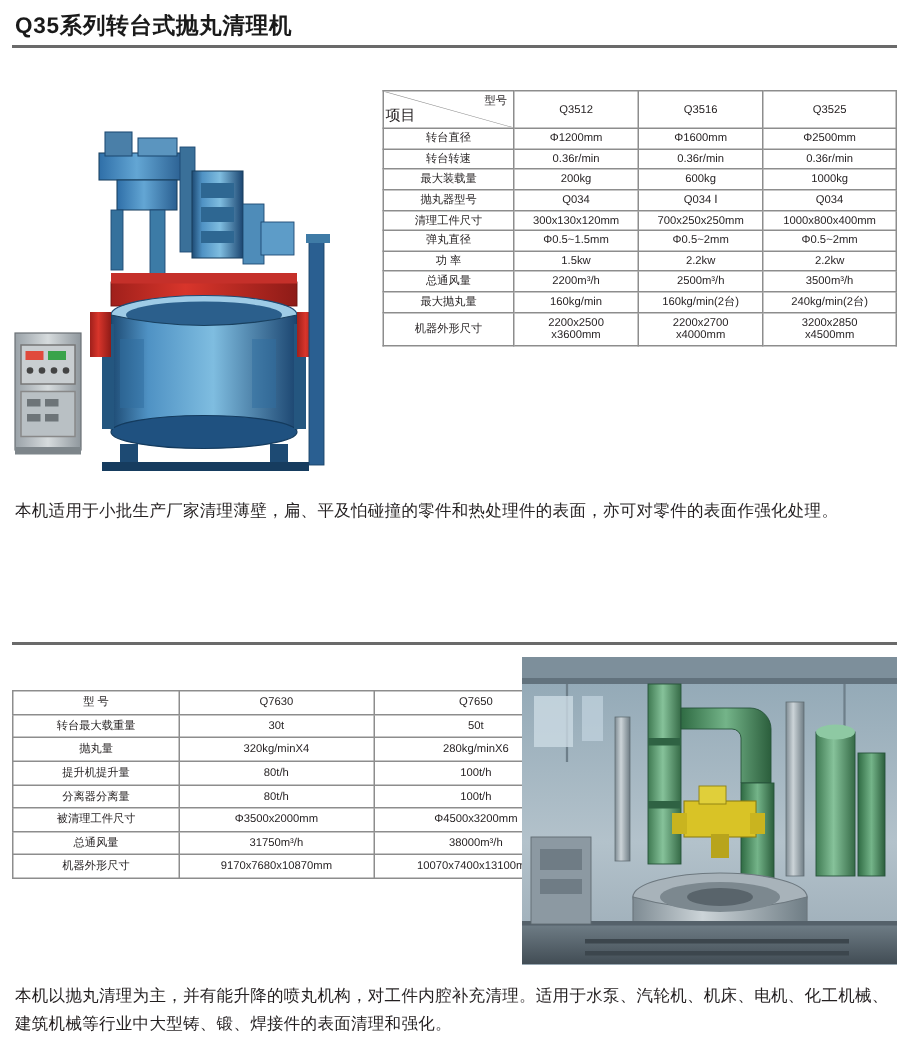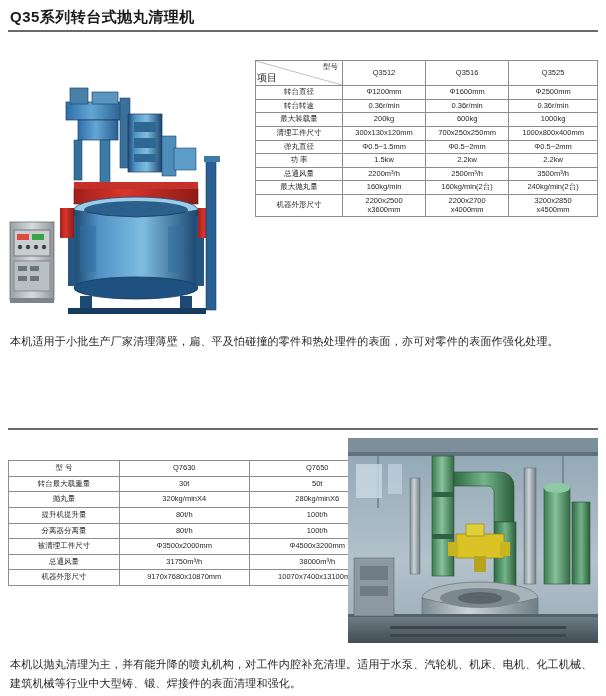--- a/index.html
+++ b/index.html
@@ -296,20 +296,26 @@
             <td>0.36r/min</td>
             <td>0.36r/min</td>
           </tr>
           <tr>
             <td class="lbl">最大装载量</td>
             <td>200kg</td>
             <td>600kg</td>
             <td>1000kg</td>
           </tr>
           <tr>
+            <td class="lbl">抛丸器型号</td>
+            <td>Q034</td>
+            <td>Q034 Ⅰ</td>
+            <td>Q034</td>
+          </tr>
+          <tr>
             <td class="lbl">清理工件尺寸</td>
             <td>300x130x120mm</td>
             <td>700x250x250mm</td>
             <td>1000x800x400mm</td>
           </tr>
           <tr>
             <td class="lbl">弹丸直径</td>
             <td>Φ0.5~1.5mm</td>
             <td>Φ0.5~2mm</td>
             <td>Φ0.5~2mm</td>

